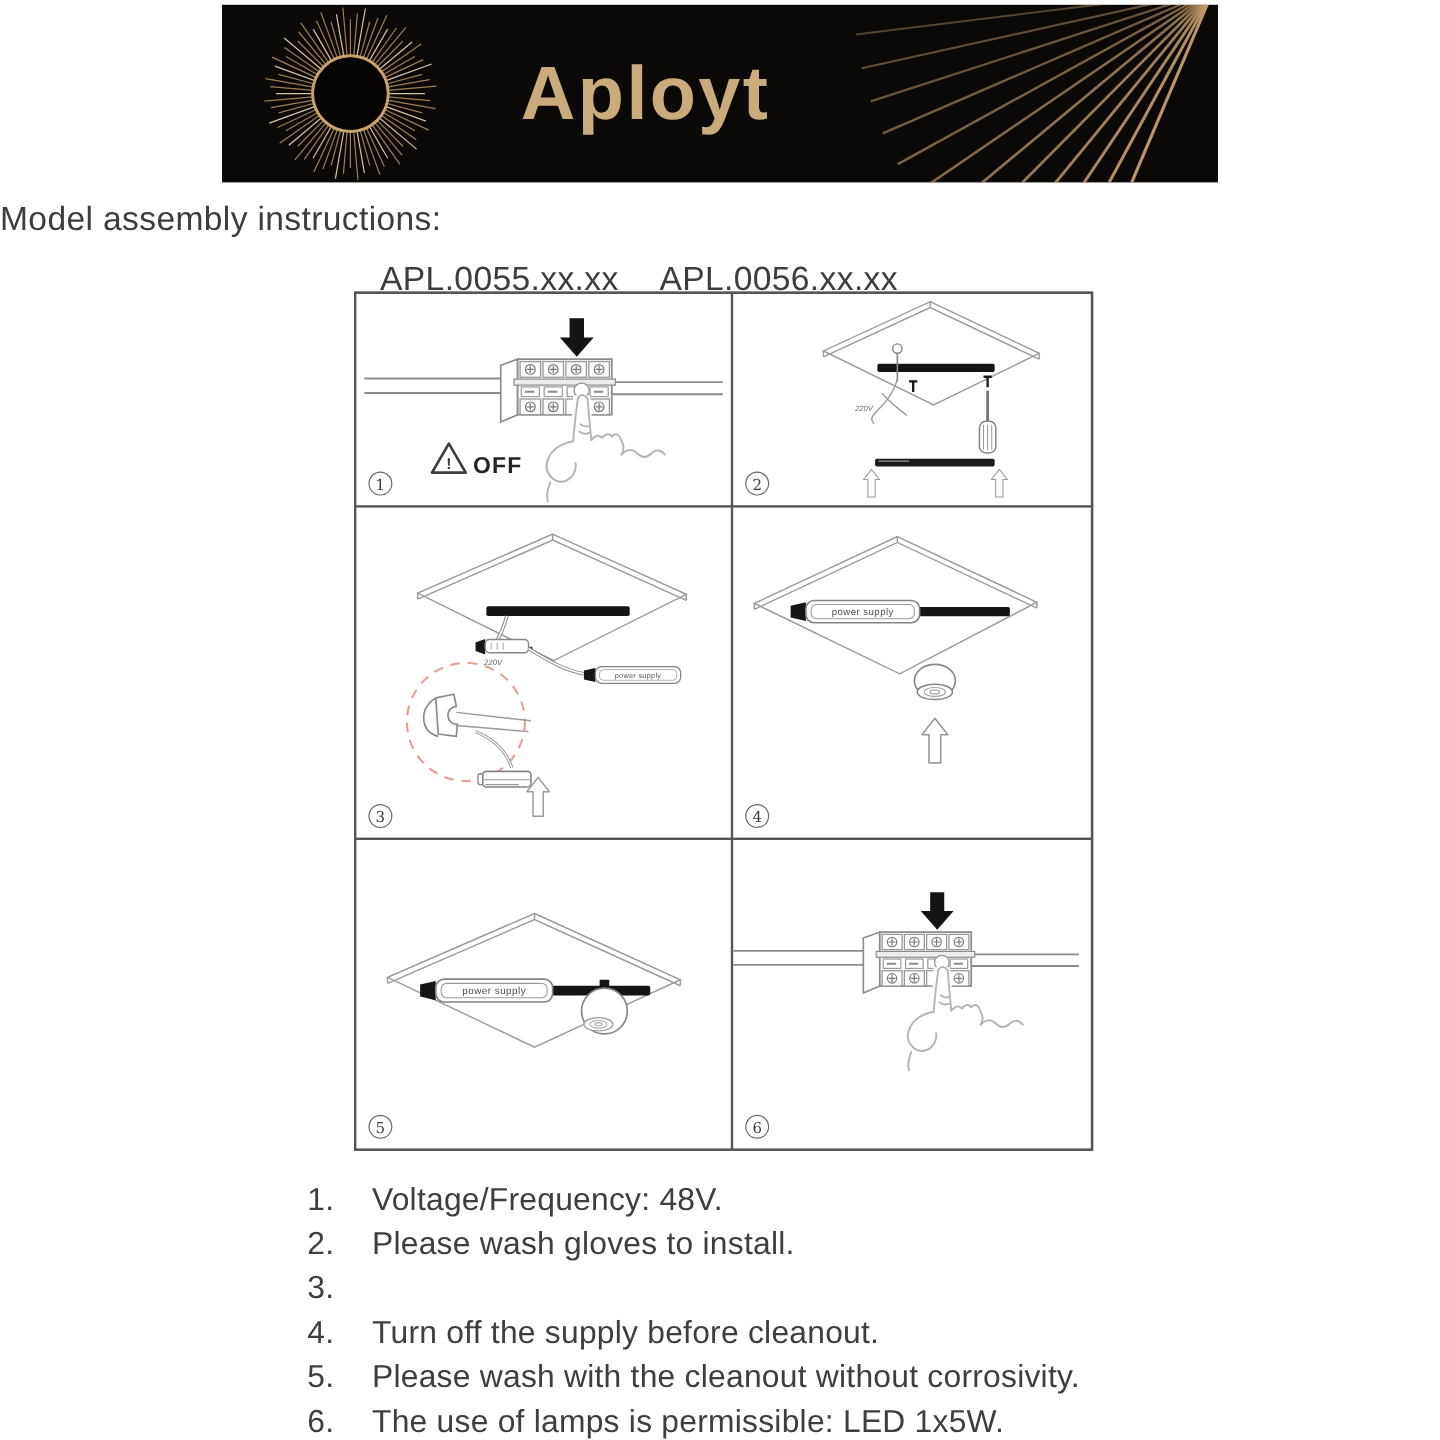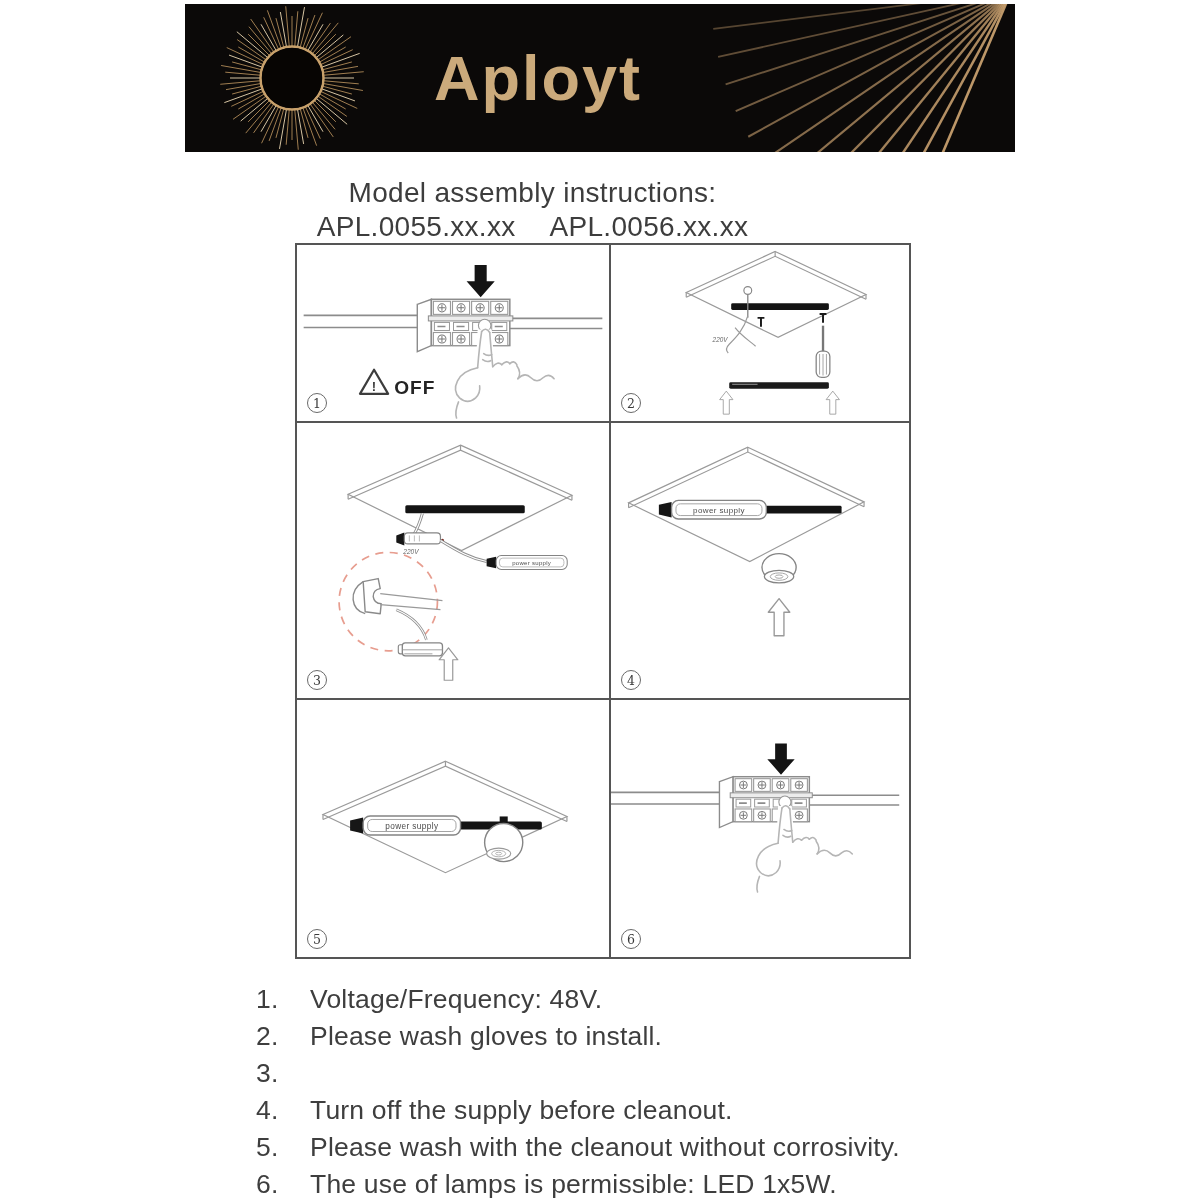--- a/index.html
+++ b/index.html
@@ -7,23 +7,23 @@
   .page { position: absolute; inset: 0; }
 
   
   .banner { position: absolute; left: 185px; top: 4px; width: 830px; height: 148px; background: #0b0908; overflow: hidden; }
   .banner .fan { position: absolute; inset: 0; width: 830px; height: 148px; }
   .banner .starburst { position: absolute; left: 31px; top: -2px; width: 152px; height: 152px; }
   .brand-name { position: absolute; left: 206px; top: 0; height: 148px; display: flex; align-items: center;
     font-size: 63px; color: #cbaa7b; letter-spacing: 2px; font-weight: 700; margin-left: 43px; }
 
   
-  .titleblock { position: absolute; top: 177px; left: 0; width: 1065px; text-align: center; color: #3d3d3d; }
+  .titleblock { position: absolute; top: 167px; left: 0; width: 1065px; color: #3d3d3d; }
   .titleblock h1 { font-size: 28px; font-weight: 500; line-height: 32px; letter-spacing: .3px; }
-  .codes { margin-top: 2px; font-size: 28px; font-weight: 500; line-height: 32px; display: flex; justify-content: center; gap: 34px; letter-spacing: .3px; }
+  .codes { margin-top: 18px; font-size: 28px; font-weight: 500; line-height: 32px; display: flex; justify-content: center; gap: 34px; letter-spacing: .3px; }
 
   
   .grid { position: absolute; left: 295px; top: 243px; width: 616px; border: 2px solid #555;
     display: grid; grid-template-columns: 312px 298px; grid-template-rows: 176px 275px 257px; gap: 2px; background: #555; }
   .cell { background: #fff; position: relative; overflow: hidden; }
   .cell svg.art { width: 100%; height: 100%; display: block; }
   .badge { position: absolute; left: 10px; bottom: 8px; width: 20px; height: 20px; border: 1.4px solid #6a6a6a; border-radius: 50%;
     display: flex; align-items: center; justify-content: center; font-family: "DejaVu Serif", serif; font-size: 12.5px; color: #3a3a3a; }
 
   

